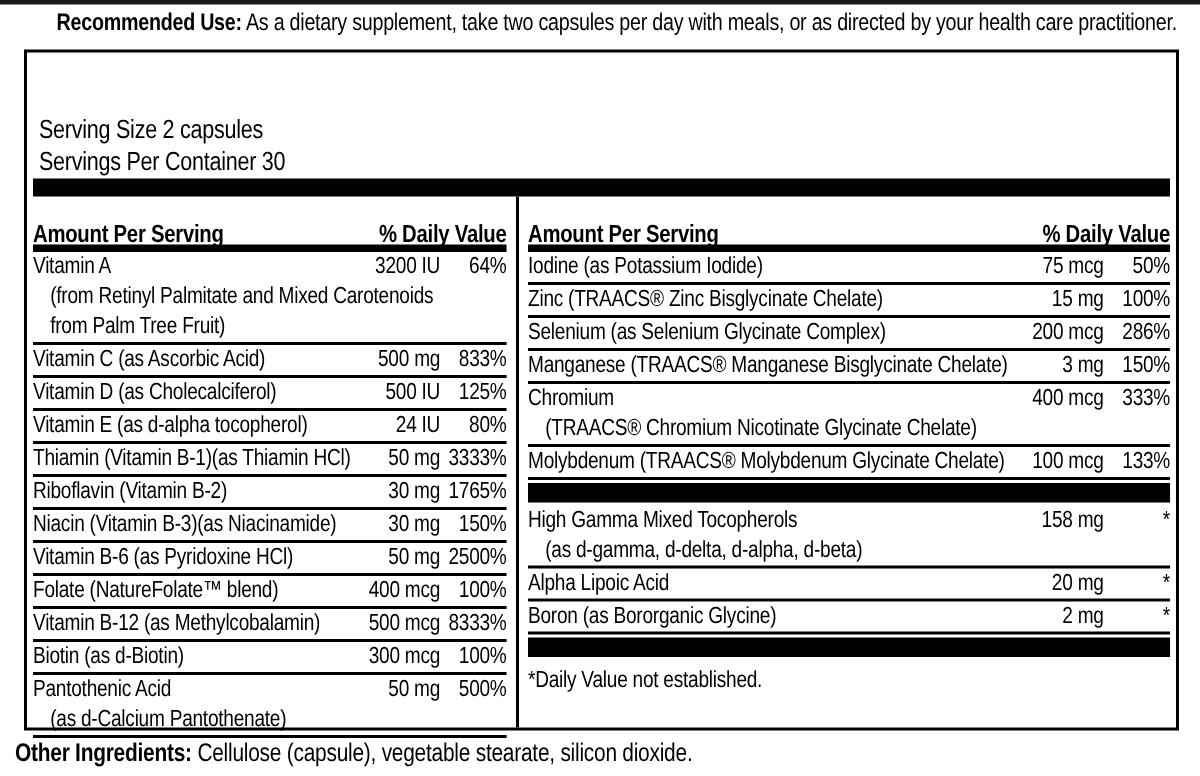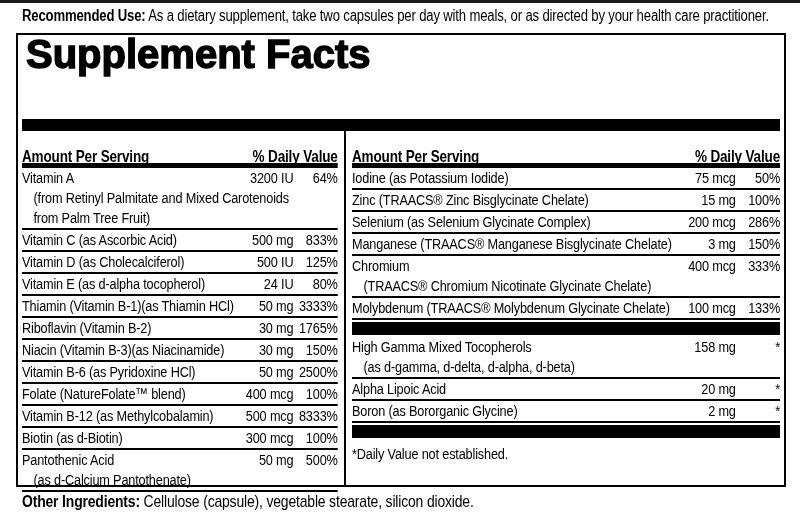--- a/index.html
+++ b/index.html
@@ -4,21 +4,21 @@
 <style>
   * { box-sizing: border-box; margin: 0; padding: 0; }
   html, body { width: 800px; height: 517px; background: #fff; color: #000;
     font-family: "Liberation Sans", sans-serif; position: relative; overflow: hidden; }
 
   .top-strip { position: absolute; top: 0; left: 0; width: 800px; height: 3px; background: #1c1c1c; }
 
   
   .cond { transform: scaleX(0.82); transform-origin: 0 0; letter-spacing: -0.2px; white-space: nowrap; }
 
-  .rec-use { position: absolute; left: 22px; top: 6px; width: 760px; height: 22px; }
+  .rec-use { position: absolute; left: 22px; top: 6px; width: 760px; height: 22px; text-align: right; }
   .rec-use .cond { width: 930px; font-size: 16px; line-height: 20px; }
   .bold { font-weight: bold; }
 
   .panel { position: absolute; left: 16px; top: 33px; width: 770px; height: 454px;
     border: 2px solid #000; background: #fff; }
 
   .sf-title { position: absolute; left: 8px; top: -3px; font-size: 40px; font-weight: bold;
     letter-spacing: 0px; -webkit-text-stroke: 1.4px #000; white-space: nowrap; }
 
   .serving-wrap { position: absolute; left: 8px; top: 41px; width: 320px; }
@@ -43,37 +43,42 @@
   .row { border-bottom: 2px solid #000; }
   .line { display: flex; height: 20px; line-height: 20px; font-size: 15.5px; white-space: nowrap; }
   .line .name { flex: 1 1 0; min-width: 0; }
   .line.sub .name { padding-left: 14px; }
   .amt { width: 78px; text-align: right; }
   .dv  { width: 54px; text-align: right; }
 
   .thick-bar { height: 13px; background: #000; margin: 2px 0; }
   .footnote { font-size: 15.5px; height: 22px; line-height: 22px; margin-top: 5px; white-space: nowrap; }
 
-  .other-ing { position: absolute; left: 22px; top: 491px; width: 760px; }
+  .other-ing { position: absolute; left: 10px; top: 491px; width: 760px; }
   .other-ing .cond { width: 930px; font-size: 17px; line-height: 21px; }
 </style>
 </head>
 <body>
 
 <div class="top-strip"></div>
 
 <div class="rec-use">
   <div class="cond">
     <span class="bold">Recommended Use:</span><span> As a dietary supplement, take two capsules per day with meals, or as directed by your health care practitioner.</span>
   </div>
 </div>
 
 <div class="panel">
-  <div class="sf-title">Supplement Facts</div>
-
+
+  <div class="serving-wrap">
+    <div class="cond">
+      <div>Serving Size 2 capsules</div>
+      <div>Servings Per Container 30</div>
+    </div>
+  </div>
 
   <div class="bar1"></div>
   <div class="v-divider"></div>
 
   <div class="col col-left">
     <div class="col-inner">
       <div class="col-header">
         <span class="h-amount">Amount Per Serving</span>
         <span class="h-dv">% Daily Value</span>
       </div>

